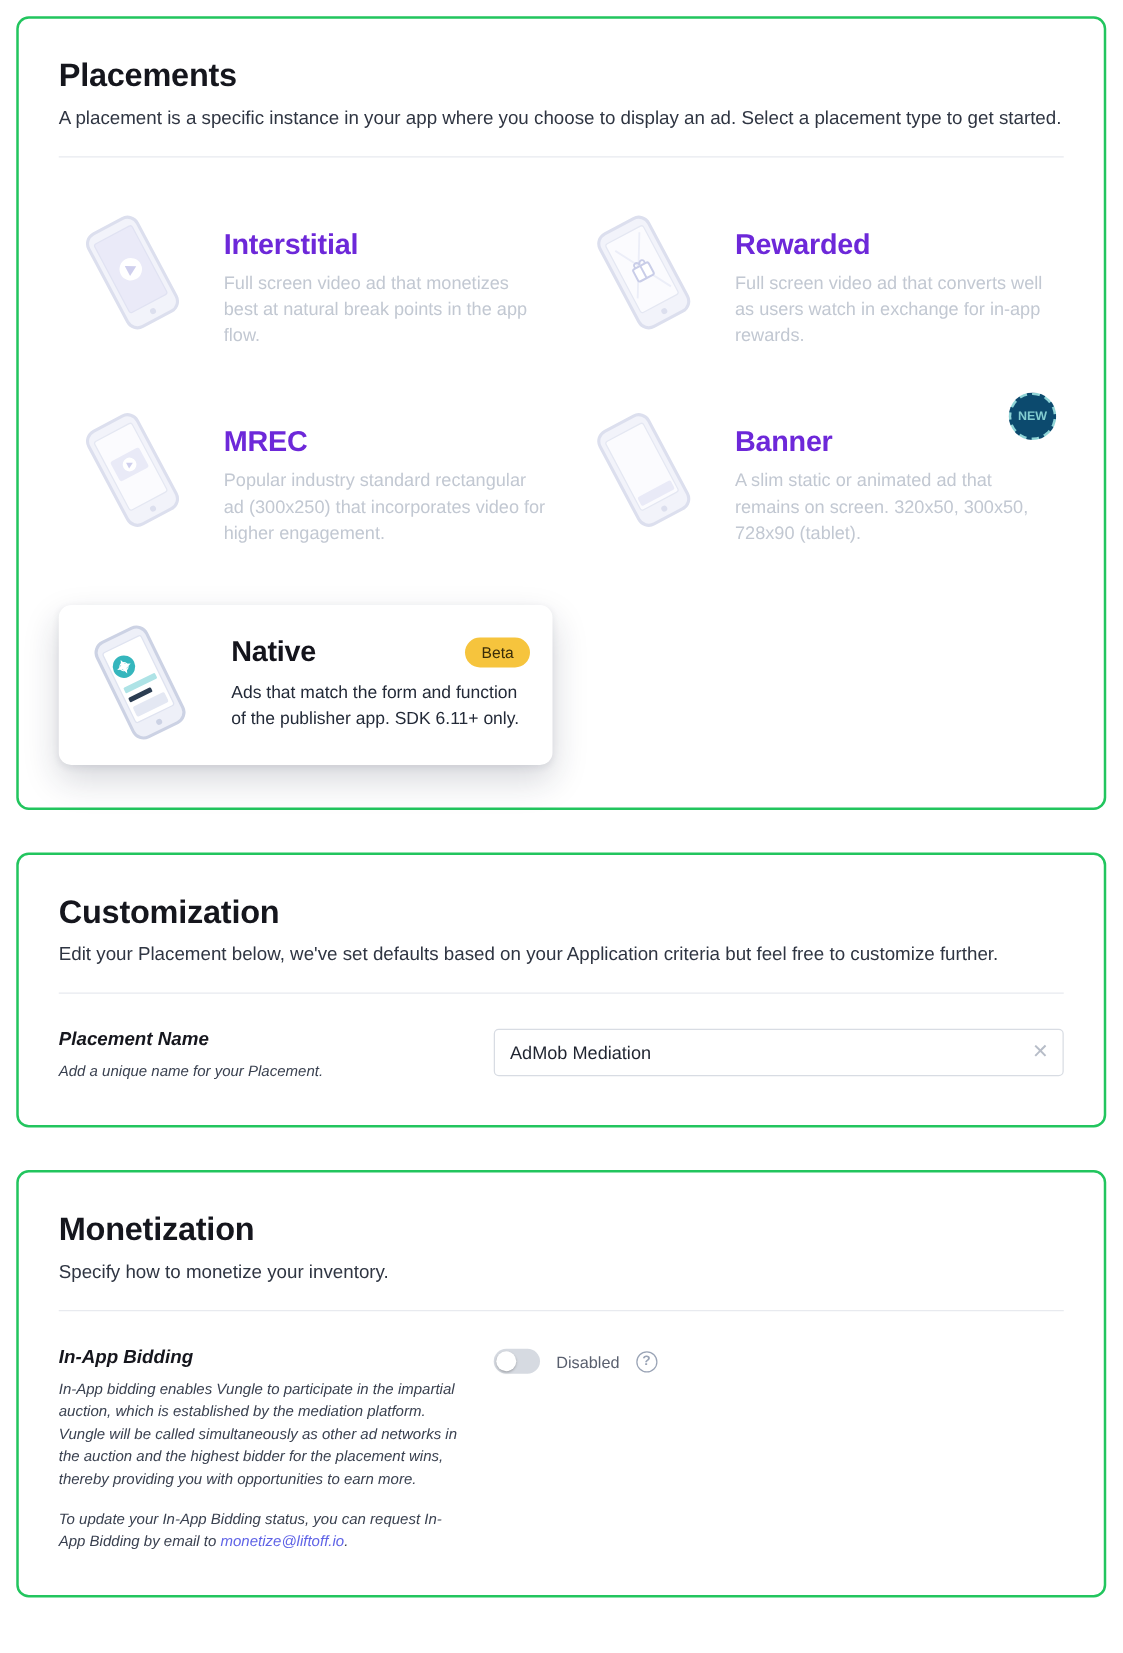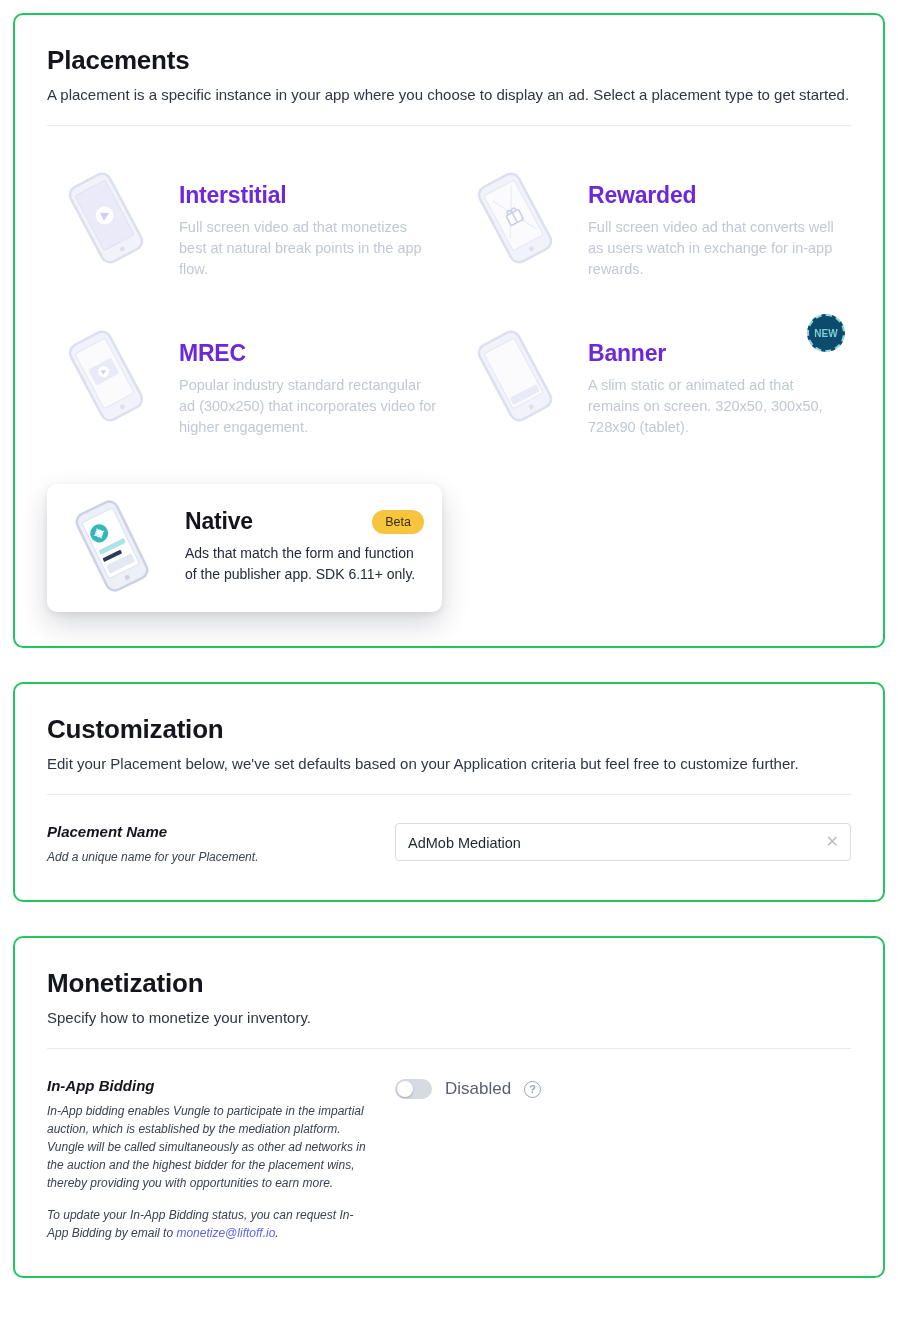--- a/index.html
+++ b/index.html
@@ -175,21 +175,21 @@
     flex: none;
   }
   .toggle .knob {
     position: absolute;
     left: 2px; top: 2px;
     width: 16px; height: 16px;
     border-radius: 50%;
     background: #fff;
     box-shadow: 0 1px 2px rgba(0,0,0,0.25);
   }
-  .toggle-status { font-size: 17px; color: #595f6e; }
+  .toggle-status { font-size: 13px; color: #595f6e; }
   .help-icon {
     width: 17px; height: 17px;
     border-radius: 50%;
     border: 1.5px solid #9aa4b6;
     color: #9aa4b6;
     font-size: 11px;
     font-weight: 700;
     display: inline-flex;
     align-items: center;
     justify-content: center;

